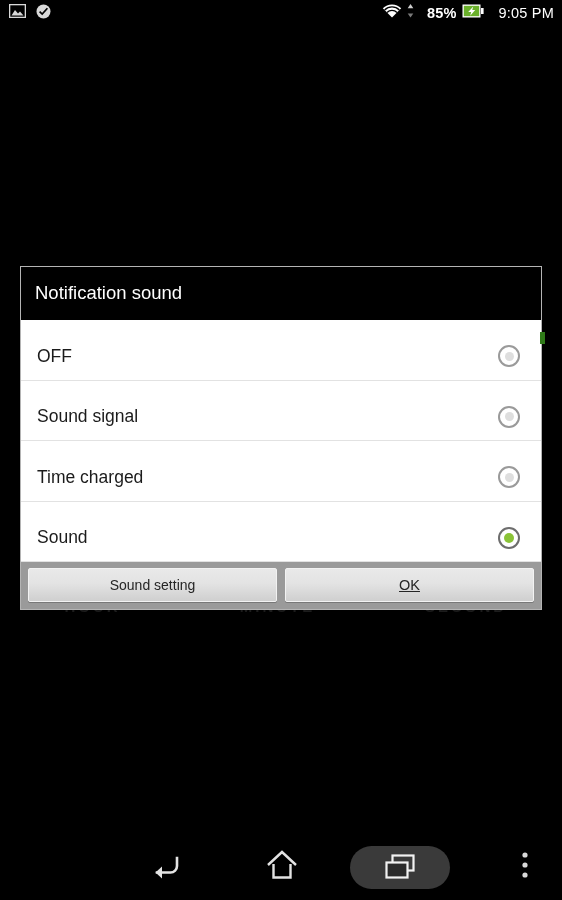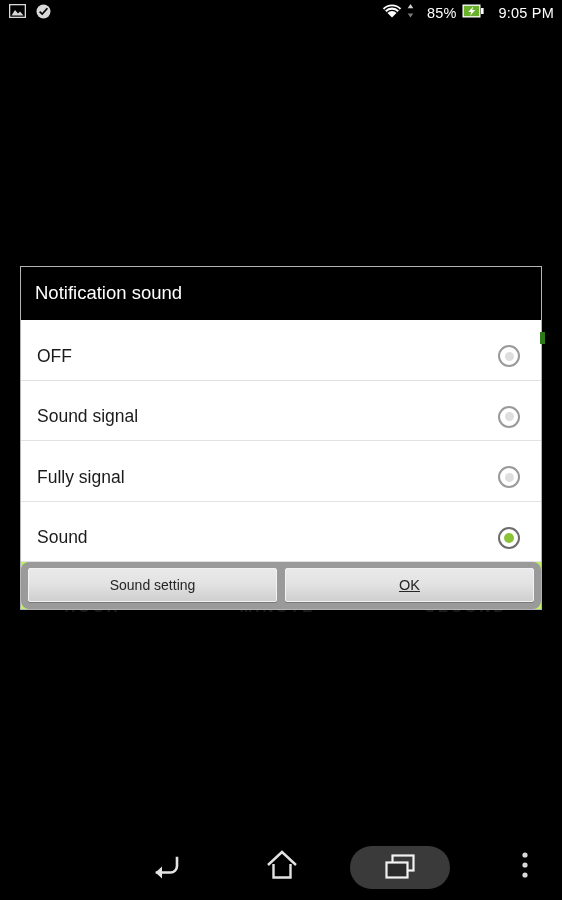--- a/index.html
+++ b/index.html
@@ -35,21 +35,21 @@
   .status-right {
     margin-left: auto;
     display: flex;
     align-items: center;
     gap: 5px;
   }
   .sb-icon { display: block; }
   .battery-pct {
     color: #ffffff;
     font-size: 14.5px;
-    font-weight: normal;
+    font-weight: bold;
     letter-spacing: 0.2px;
     line-height: 1;
     padding-left: 8px;
   }
   .clock {
     color: #ffffff;
     font-size: 14.5px;
     letter-spacing: 0.2px;
     line-height: 1;
     margin-left: 10px;
@@ -150,21 +150,20 @@
     background: #2f7a18;
   }
 
   
   .buttonbar {
     background: #9a9a9a;
     padding: 6px 7px 7px 7px;
     display: flex;
     gap: 8px;
     box-sizing: border-box;
-    border-radius: 8px;
   }
   .dlg-button {
     flex: 1;
     height: 34px;
     border: 1px solid #f2f2f2;
     border-radius: 2px;
     background: linear-gradient(to bottom, #e9e9e9 0%, #e3e3e3 45%, #cfcfcf 100%);
     display: flex;
     align-items: center;
     justify-content: center;
@@ -280,21 +279,21 @@
     </div>
 
     <div class="list-row">
       <span class="row-label">Sound signal</span>
       <span class="radio">
           <span class="dot"></span>
         </span>
     </div>
 
     <div class="list-row">
-      <span class="row-label">Fully signal</span>
+      <span class="row-label">Time charged</span>
       <span class="radio">
           <span class="dot"></span>
         </span>
     </div>
 
     <div class="list-row">
       <span class="row-label">Sound</span>
       <span class="radio checked">
           <span class="dot"></span>
         </span>

